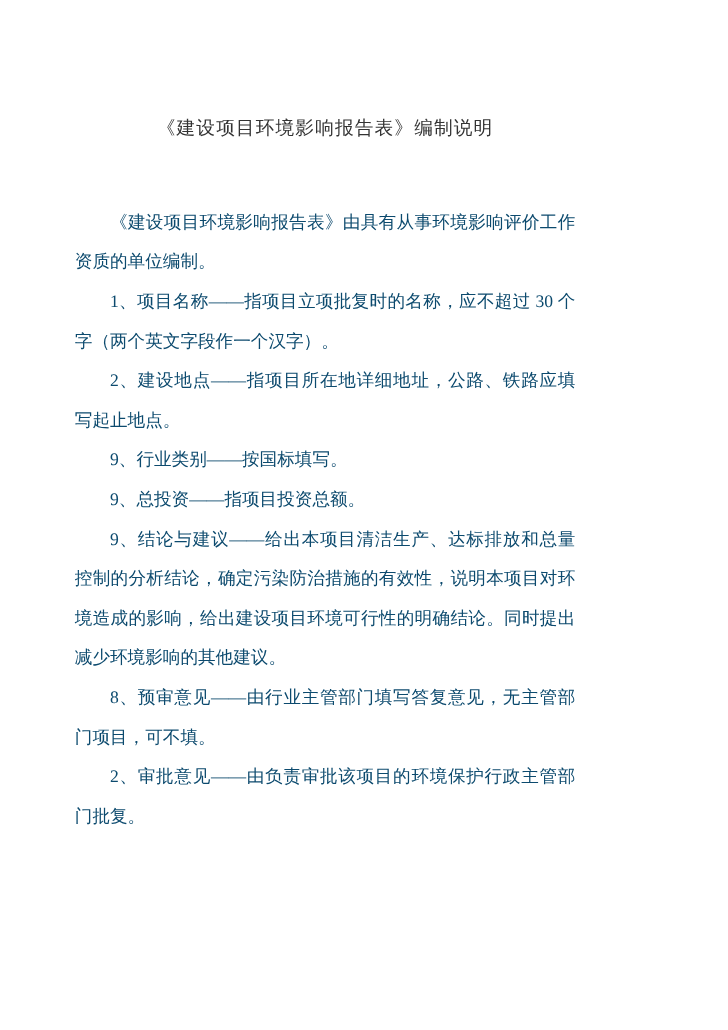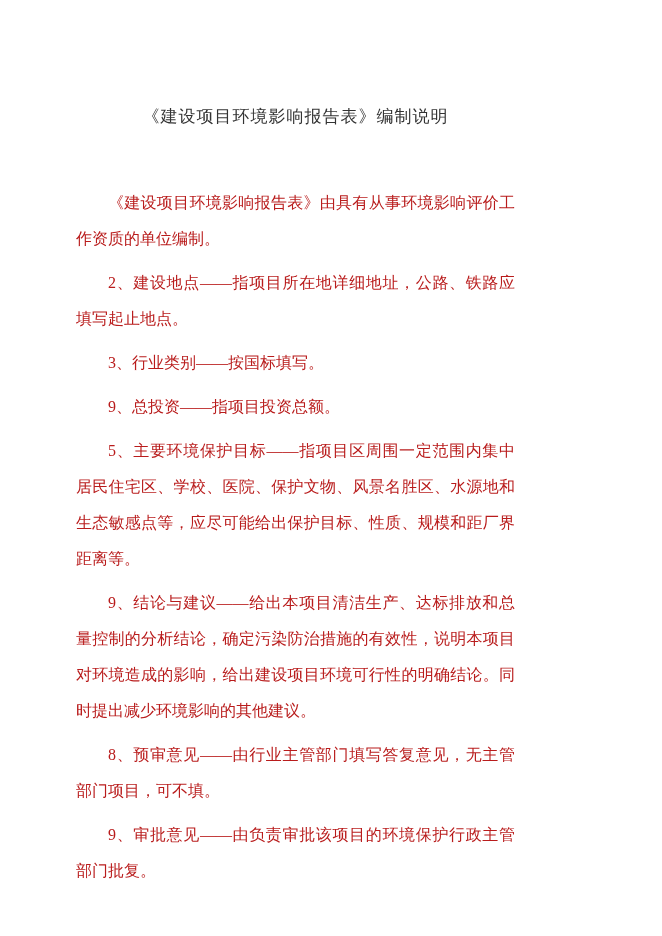--- a/index.html
+++ b/index.html
@@ -29,37 +29,37 @@
     font-weight: normal;
     letter-spacing: 1px;
     line-height: 26px;
     color: #333333;
     white-space: nowrap;
   }
   .doc-body {
     margin-top: 55px;
   }
   .doc-body p {
-    margin: 8px;
+    margin: 0;
     font-size: 16px;
     line-height: 36px;
     text-align: justify;
     text-indent: 2em;
-    color: #b91c1c;
+    color: #0c4a6e;
     word-break: break-all;
   }
 </style>
 </head>
 <body>
 
 <div class="page">
   <h1 class="doc-title">《建设项目环境影响报告表》编制说明</h1>
   <div class="doc-body">
       <p>《建设项目环境影响报告表》由具有从事环境影响评价工作资质的单位编制。</p>
+      <p>1、项目名称——指项目立项批复时的名称，应不超过 30 个字（两个英文字段作一个汉字）。</p>
       <p>2、建设地点——指项目所在地详细地址，公路、铁路应填写起止地点。</p>
-      <p>3、行业类别——按国标填写。</p>
+      <p>9、行业类别——按国标填写。</p>
       <p>9、总投资——指项目投资总额。</p>
-      <p>5、主要环境保护目标——指项目区周围一定范围内集中居民住宅区、学校、医院、保护文物、风景名胜区、水源地和生态敏感点等，应尽可能给出保护目标、性质、规模和距厂界距离等。</p>
       <p>9、结论与建议——给出本项目清洁生产、达标排放和总量控制的分析结论，确定污染防治措施的有效性，说明本项目对环境造成的影响，给出建设项目环境可行性的明确结论。同时提出减少环境影响的其他建议。</p>
       <p>8、预审意见——由行业主管部门填写答复意见，无主管部门项目，可不填。</p>
-      <p>9、审批意见——由负责审批该项目的环境保护行政主管部门批复。</p>
+      <p>2、审批意见——由负责审批该项目的环境保护行政主管部门批复。</p>
     </div>
 </div>
 
 </body></html>

